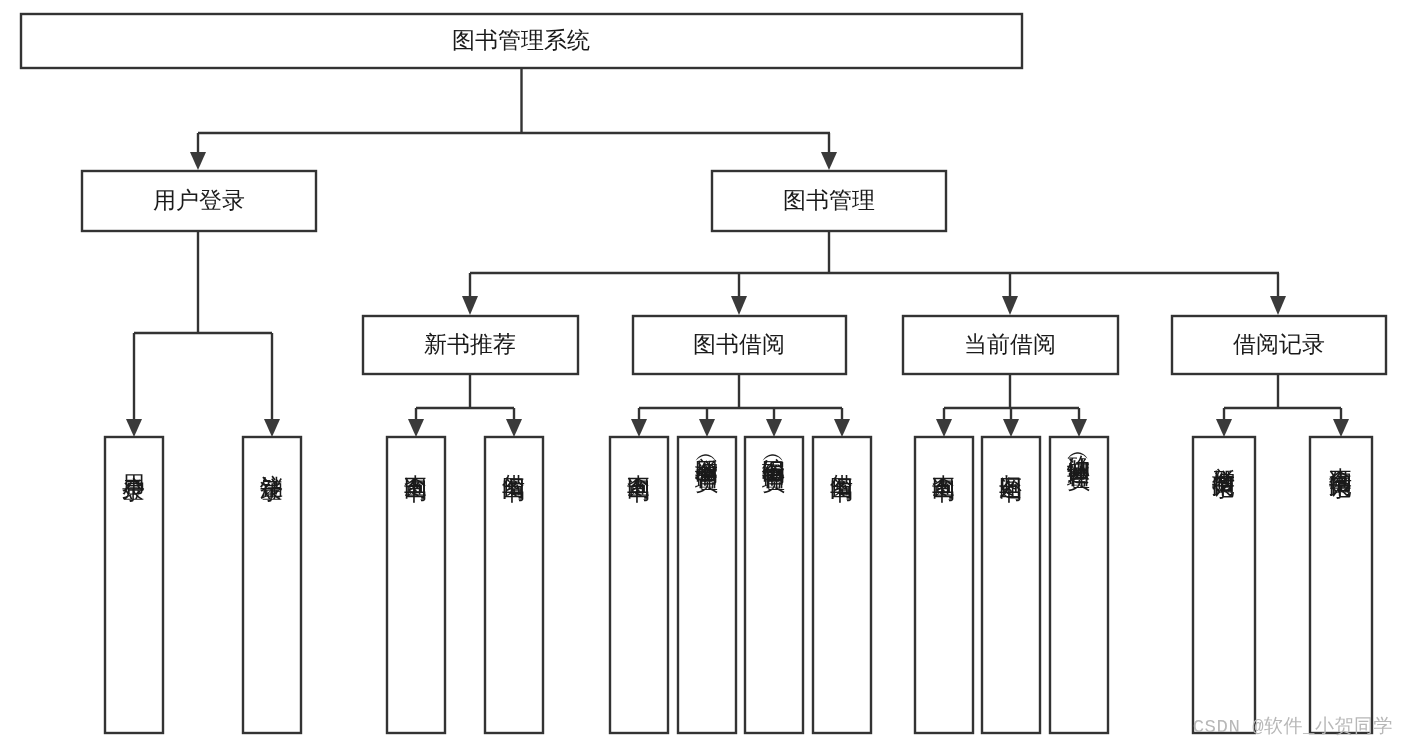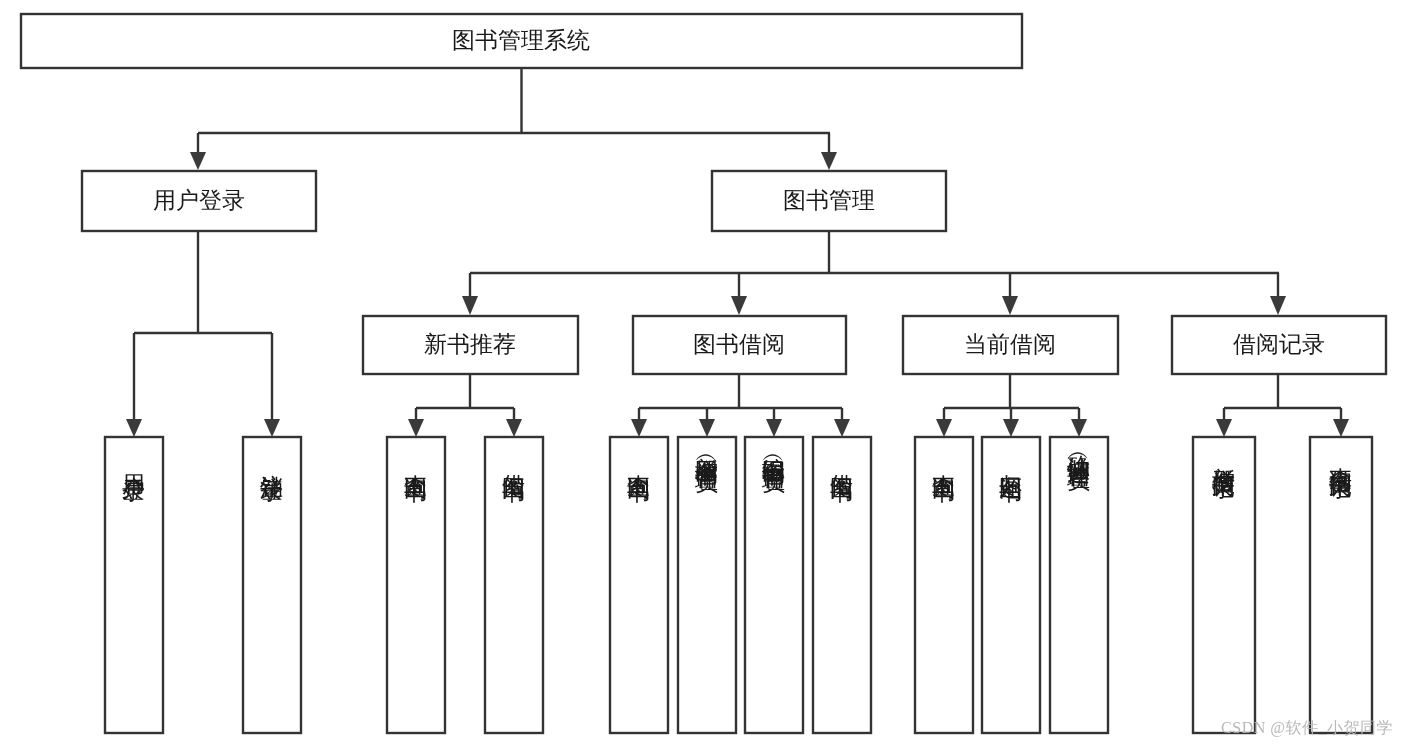--- a/index.html
+++ b/index.html
@@ -52,22 +52,22 @@
     fill: #1a1a1a;
     writing-mode: vertical-rl;
     text-orientation: upright;
     text-anchor: middle;
     letter-spacing: 2px;
   }
   .watermark {
     position: absolute;
     right: 12px;
     bottom: 8px;
-    font-family: Liberation Serif, serif;
-    font-size: 16px;
+    font-family: Liberation Mono, monospace;
+    font-size: 19px;
     color: #b8b8b8;
     white-space: nowrap;
     pointer-events: none;
     letter-spacing: 0.5px;
   }
 </style>
 </head>
 <body>
 
 <div id="canvas">

